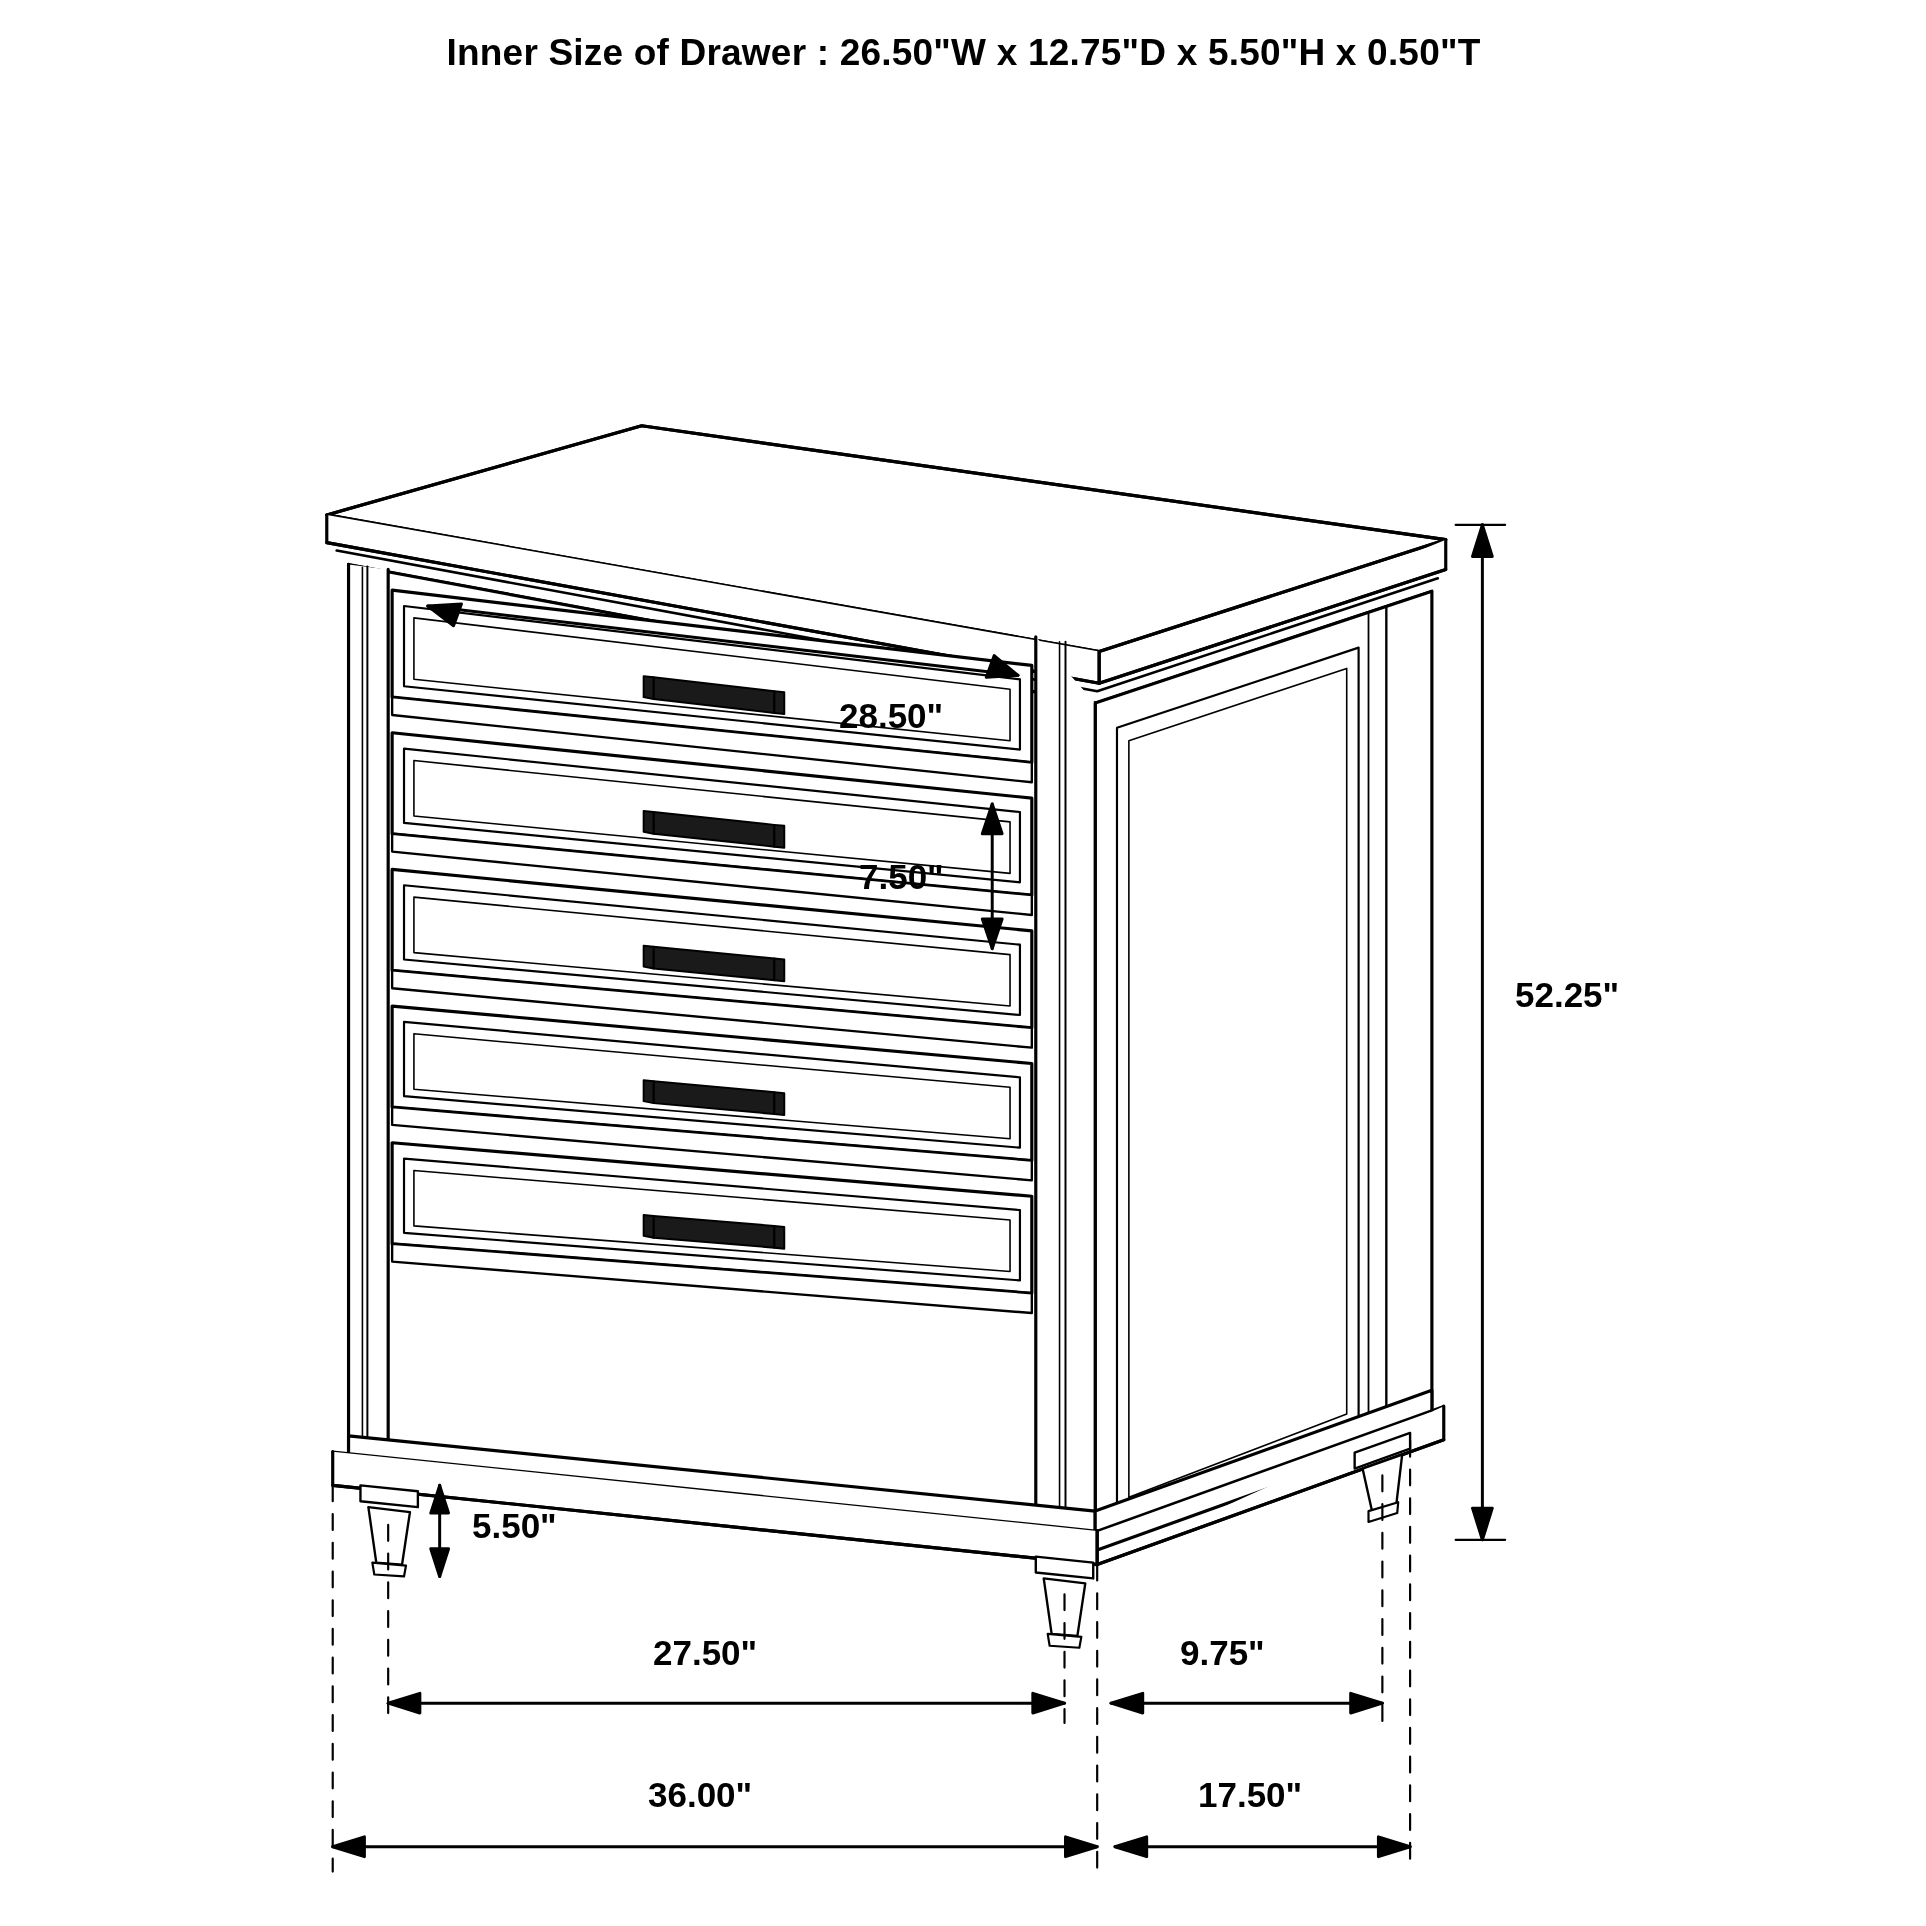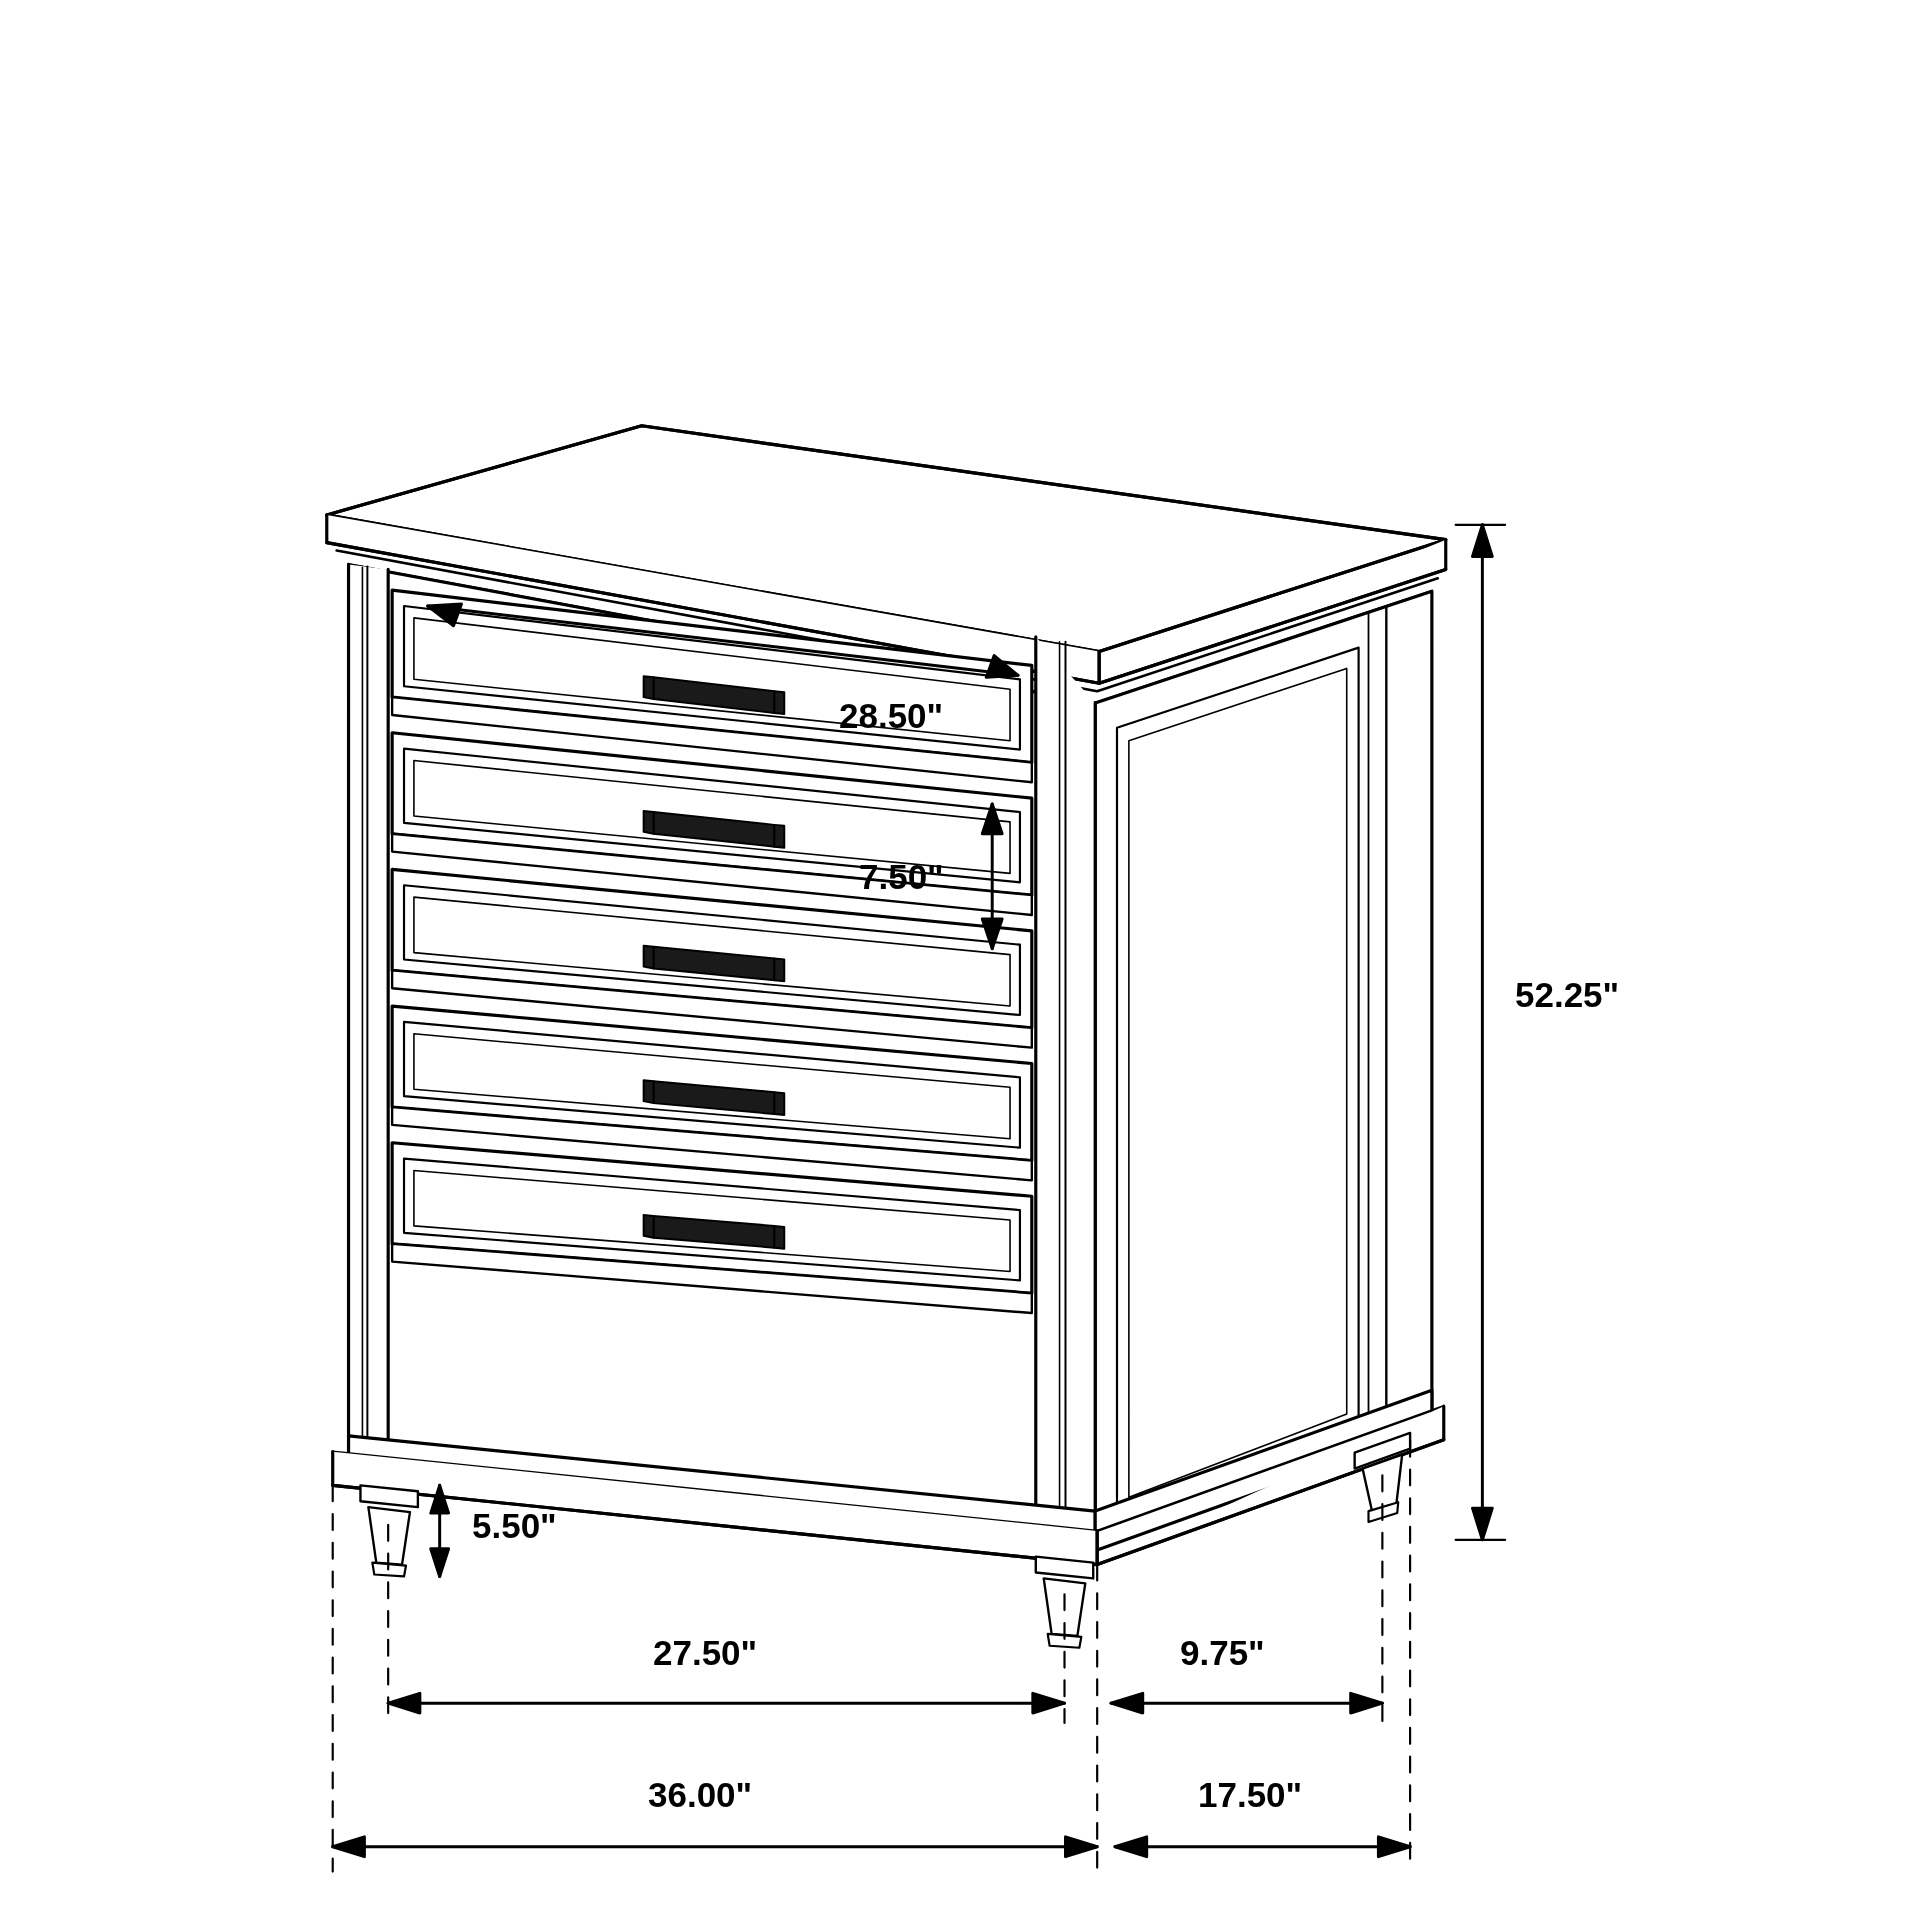--- a/index.html
+++ b/index.html
@@ -44,20 +44,21 @@
     top: 0;
     width: 1927px;
     height: 1927px;
   }
 </style>
 </head>
 <body>
 
 <div id="stage">
 
+  <div class="title">Inner Size of Drawer : 26.50"W x 12.75"D x 5.50"H x 0.50"T</div>
 
   <svg id="drawing" viewBox="0 0 1946 1946">
     <g fill="none" stroke="#000000" stroke-width="3.2" stroke-linejoin="round" stroke-linecap="round">
 
       <g>
         <path d="M 330 520 L 648 430 L 1460 545 L 1110 658 Z" fill="#ffffff"></path>
         <path d="M 330 520 L 648 430 L 1460 545 L 1110 658 Z" fill="none"></path>
       </g>
 
       <g>

